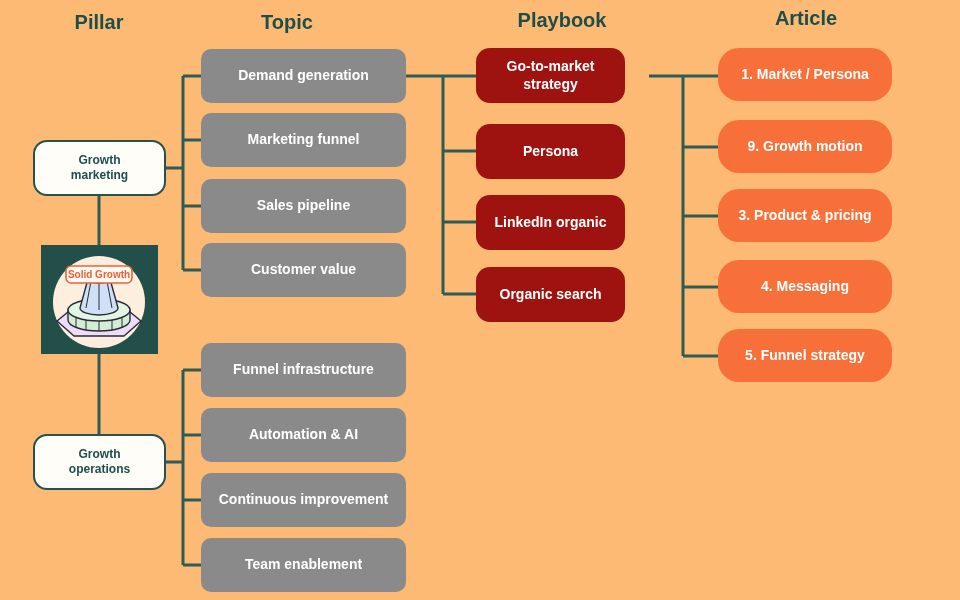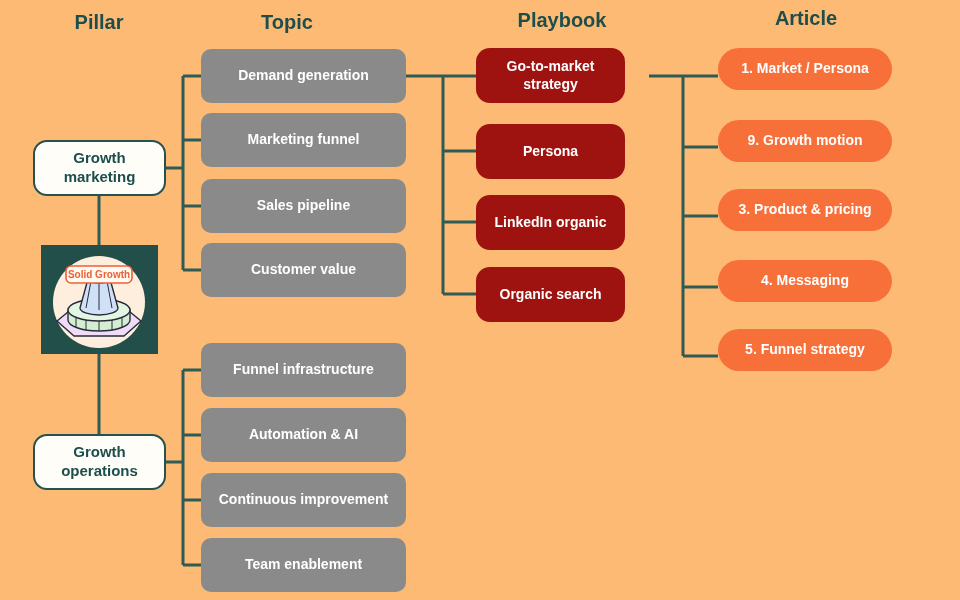--- a/index.html
+++ b/index.html
@@ -36,35 +36,35 @@
     line-height:1.25;
     box-sizing:border-box;
     padding:4px 12px;
   }
   .pillar-node{
     left:33px;width:133px;height:56px;
     background:#fffdf8;
     border:2.5px solid #24524e;
     border-radius:14px;
     color:#1d4e4c;
-    font-size:15px;
+    font-size:12px;
     padding:4px 14px;
   }
   .topic-node{
     left:201px;width:205px;height:54px;
     background:#8a8a8a;
     border-radius:10px;
   }
   .playbook-node{
     left:476px;width:149px;height:55px;
     background:#9e1310;
     border-radius:14px;
   }
   .article-node{
-    left:718px;width:174px;height:42px;
+    left:718px;width:174px;height:53px;
     background:#f76f39;
     border-radius:21px;
   }
   .logo{
     position:absolute;left:41px;top:245px;width:117px;height:109px;
   }
 </style>
 </head>
 <body>
 

